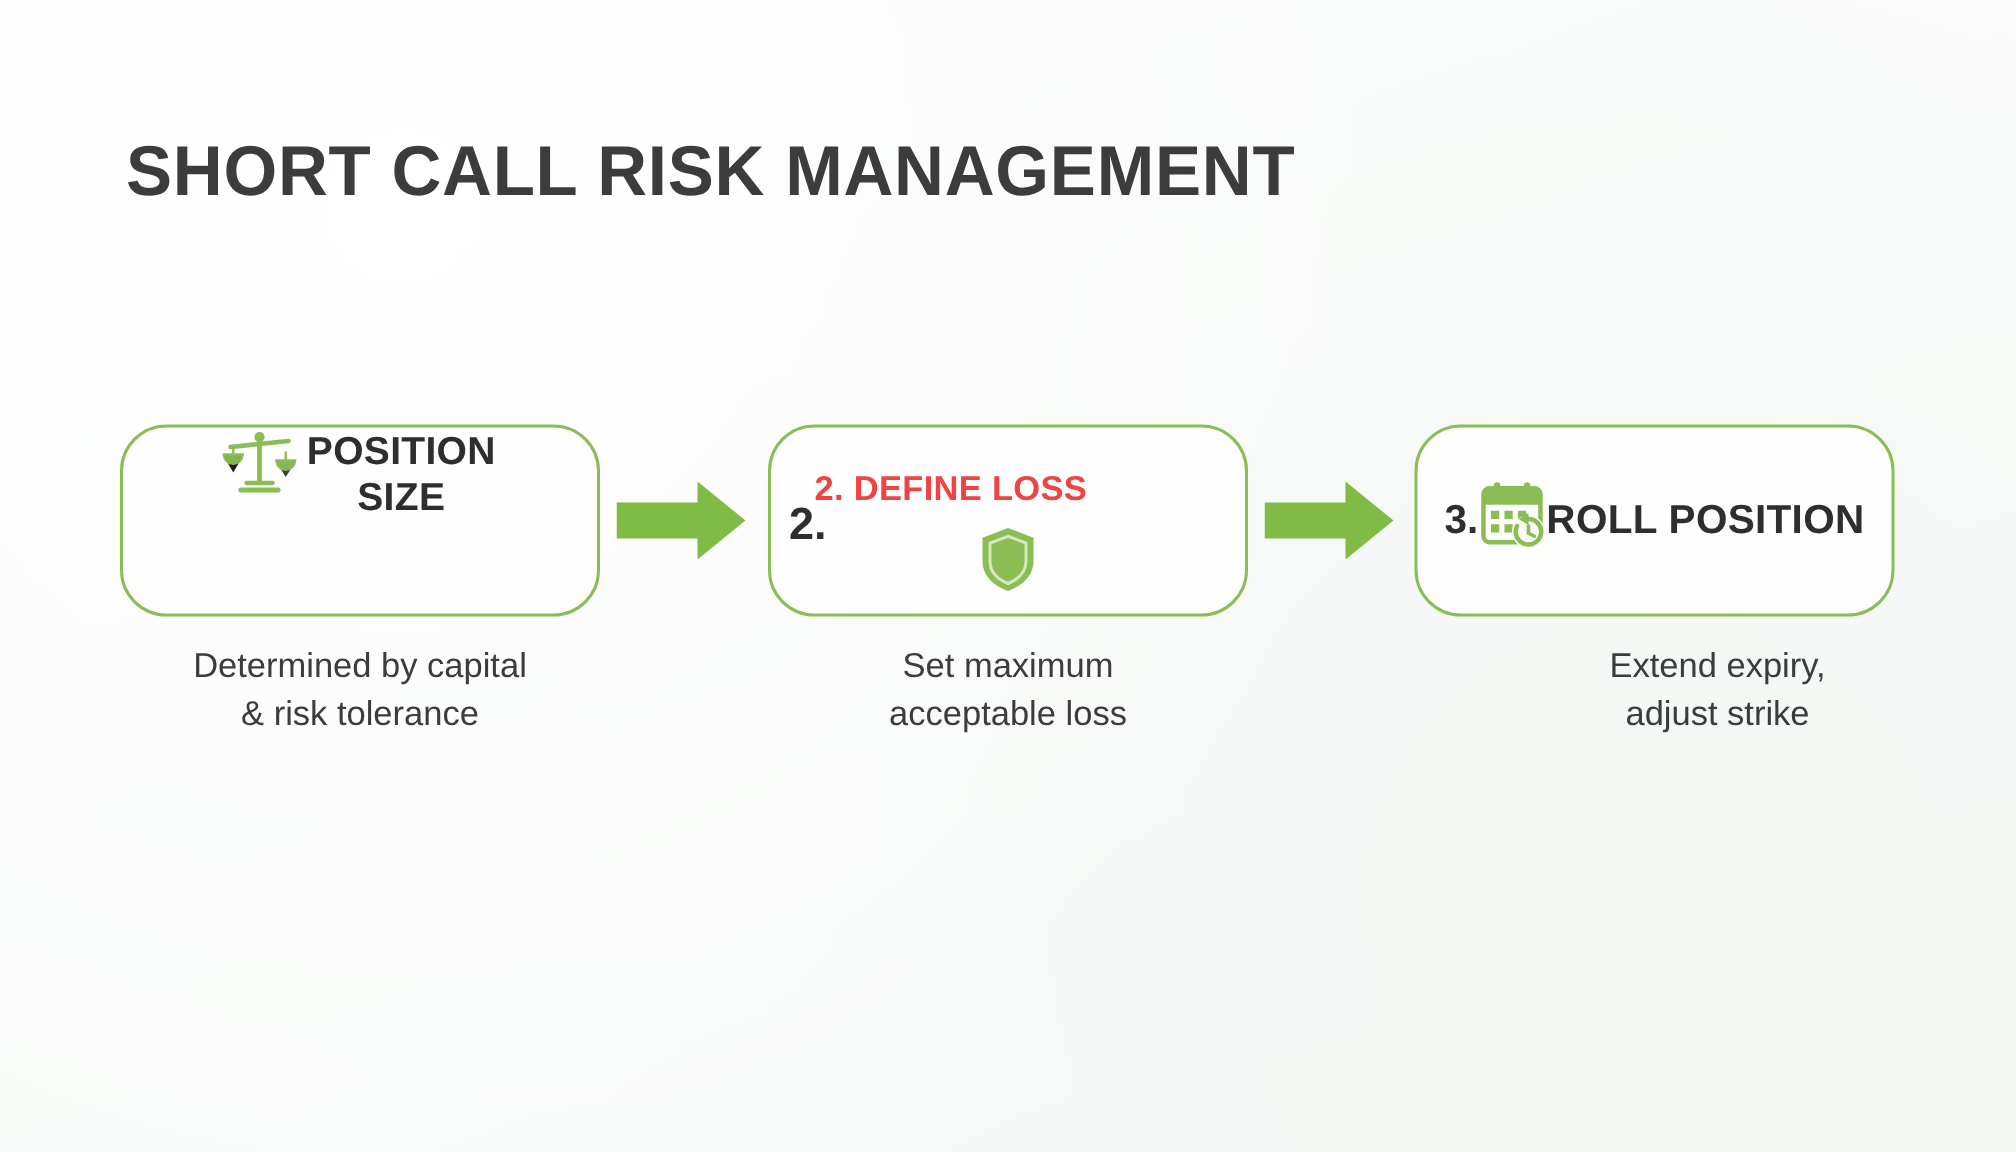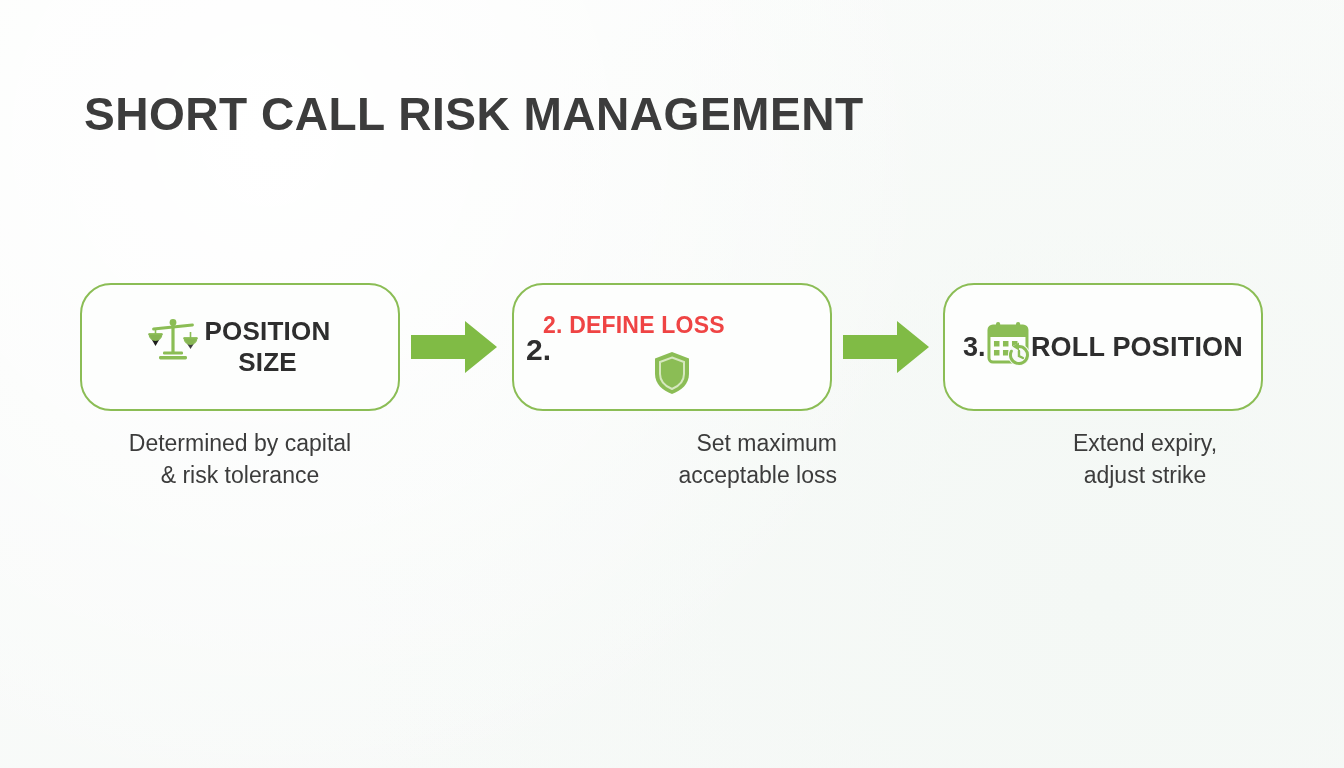--- a/index.html
+++ b/index.html
@@ -67,21 +67,21 @@
     box-sizing: border-box;
     border: 2.5px solid #8bbd55;
     border-radius: 31px;
     background: #fdfefd;
   }
 
   .step-inner {
     position: absolute;
     inset: 0;
     display: flex;
-    align-items: center;
+    align-items: flex-start;
     justify-content: center;
     margin-left: 11px;
   }
 
   .step-head {
     display: flex;
     align-items: center;
     justify-content: center;
     gap: 4px;
   }
@@ -190,21 +190,21 @@
     top: 428px;
     width: 330px;
     text-align: center;
     font-size: 23px;
     line-height: 1.37;
     color: #3c3c3c;
     font-family: "Liberation Sans", sans-serif;
     white-space: pre-line;
   }
   .caption-1 { left: 75px;  }
-  .caption-2 { left: 507px; text-align: right; }
+  .caption-2 { left: 507px; }
   .caption-3 { left: 980px; }
 </style>
 </head>
 <body>
 
 <div class="bg-wash"></div>
 
 <div class="page-title">SHORT CALL RISK MANAGEMENT</div>
 
 <div class="flow">

